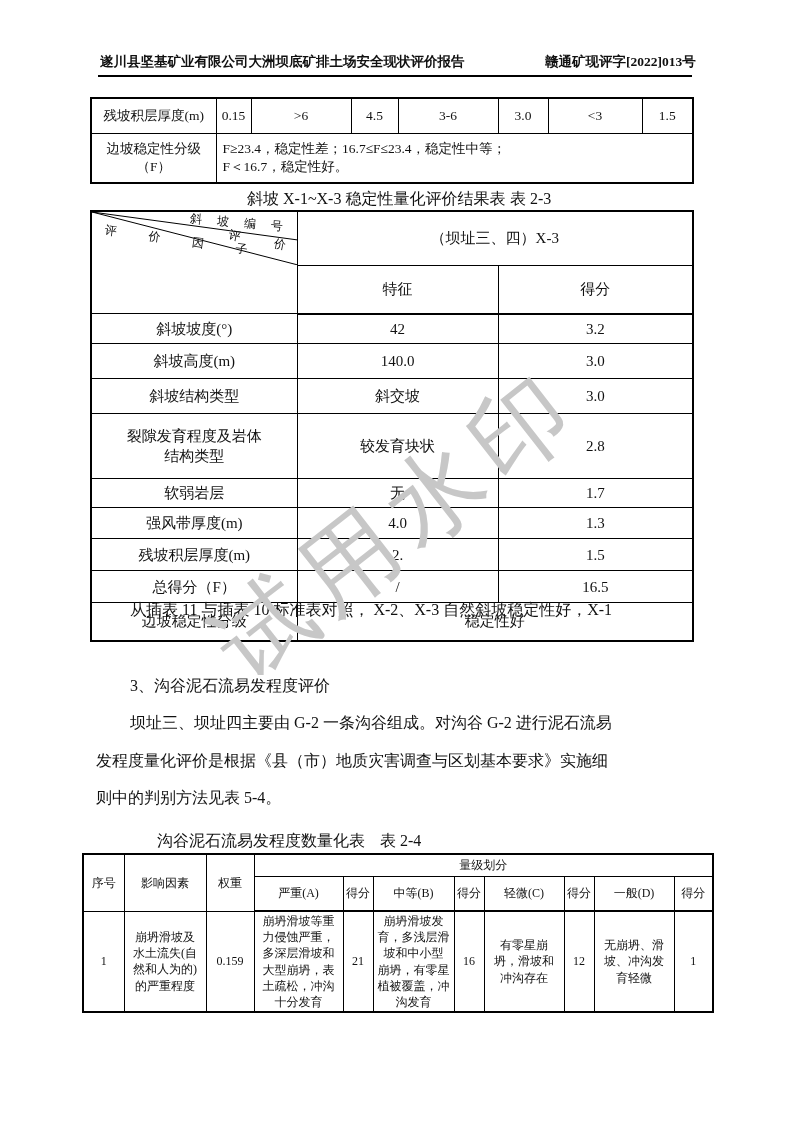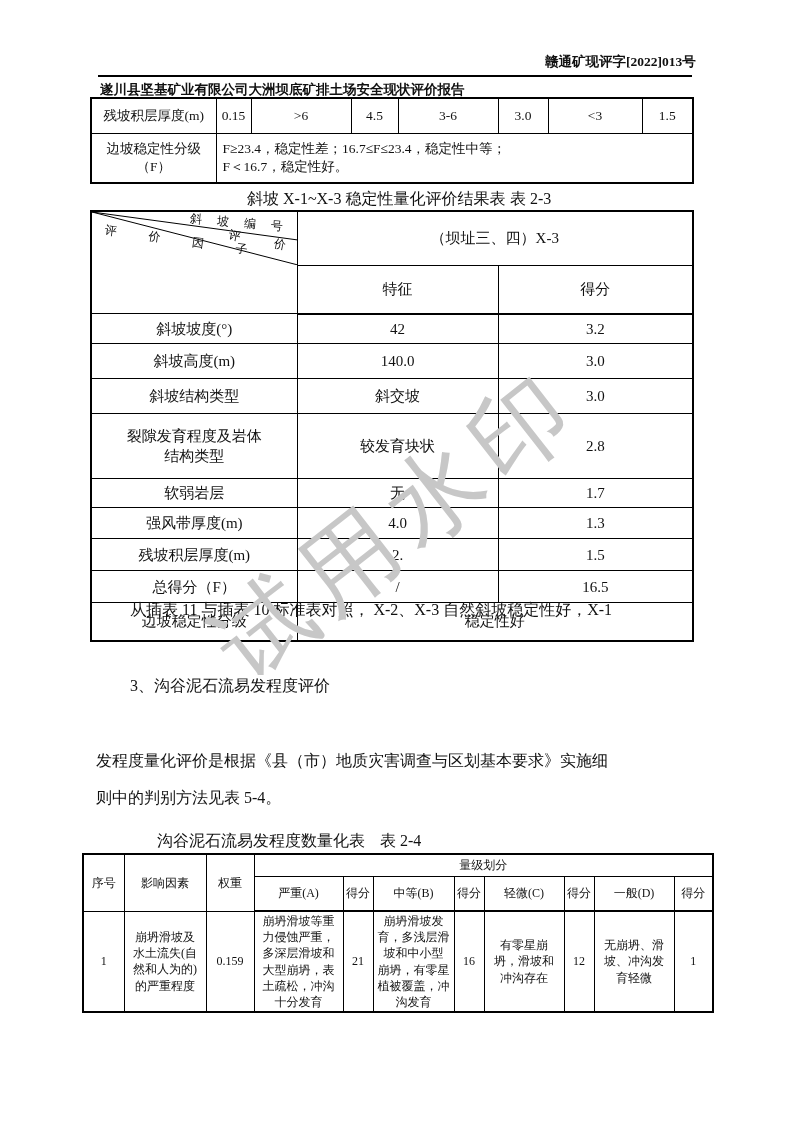--- a/index.html
+++ b/index.html
@@ -37,21 +37,21 @@
     position:absolute; left:227px; top:603px; height:110px; line-height:110px;
     font-size:96px; letter-spacing:12px; white-space:nowrap; color:#c7c7c7;
     transform:rotate(-38deg); transform-origin:0 50%; z-index:9; pointer-events:none;
   }
 </style>
 </head>
 <body>
 
 <div class="page">
 
-  <div class="hdr" style="left:100px;margin-top:28px;">遂川县坚基矿业有限公司大洲坝底矿排土场安全现状评价报告</div>
+  <div class="hdr" style="left:100px;">遂川县坚基矿业有限公司大洲坝底矿排土场安全现状评价报告</div>
   <div class="hdr" style="left:545px;text-align:right;">赣通矿现评字[2022]013号</div>
   <div class="hdr-rule"></div>
 
   <table class="t22">
     <colgroup>
         <col style="width:125px">
         <col style="width:35px">
         <col style="width:100px">
         <col style="width:47px">
         <col style="width:100px">
@@ -148,20 +148,21 @@
     </tr>
     <tr style="height:38px">
       <td>边坡稳定性分级</td>
       <td colspan="2">稳定性好</td>
     </tr>
   </tbody>
     </table>
 
   <div class="pline ind" style="top:600px;">从插表 11 与插表 10 标准表对照， X-2、X-3 自然斜坡稳定性好，X-1</div>
   <div class="pline ind" style="top:676px;">3、沟谷泥石流易发程度评价</div>
+  <div class="pline ind" style="top:713px;">坝址三、坝址四主要由 G-2 一条沟谷组成。对沟谷 G-2 进行泥石流易</div>
   <div class="pline" style="top:751px;">发程度量化评价是根据《县（市）地质灾害调查与区划基本要求》实施细</div>
   <div class="pline" style="top:788px;">则中的判别方法见表 5-4。</div>
 
   <div class="title" style="left:157px; top:831px;">沟谷泥石流易发程度数量化表</div>
   <div class="title" style="left:380px; top:831px;">表 2-4</div>
 
   <table class="t24">
     <colgroup>
         <col style="width:41px">
         <col style="width:82px">

